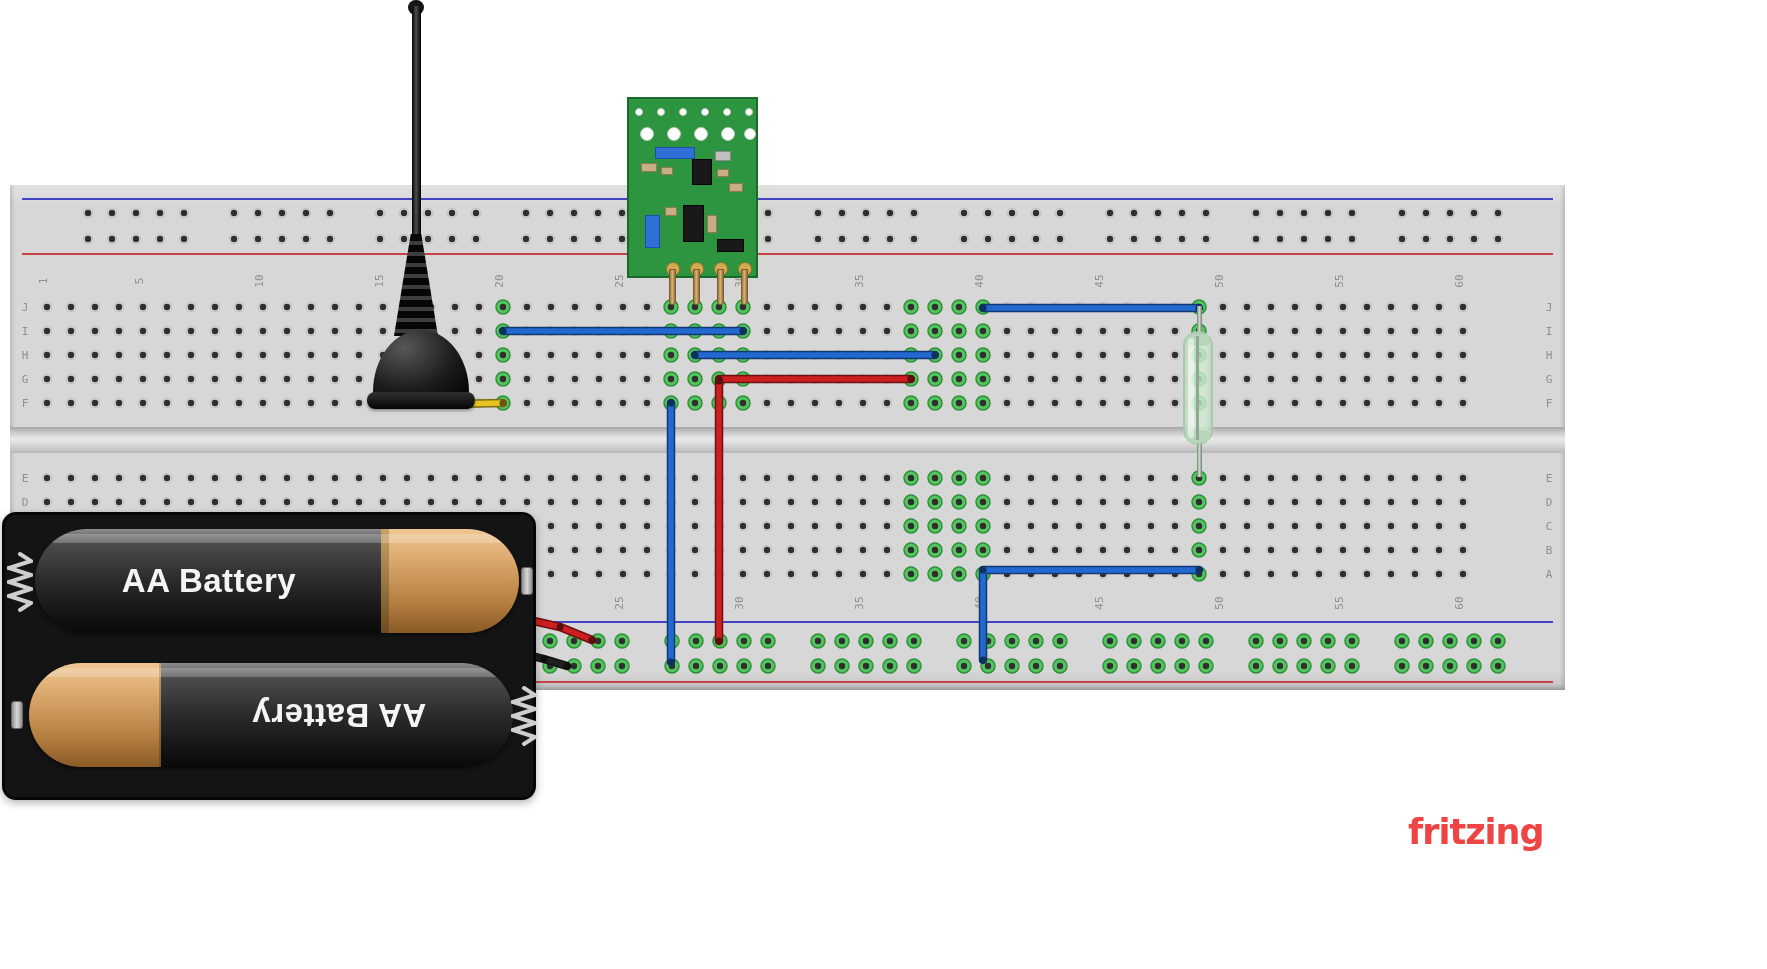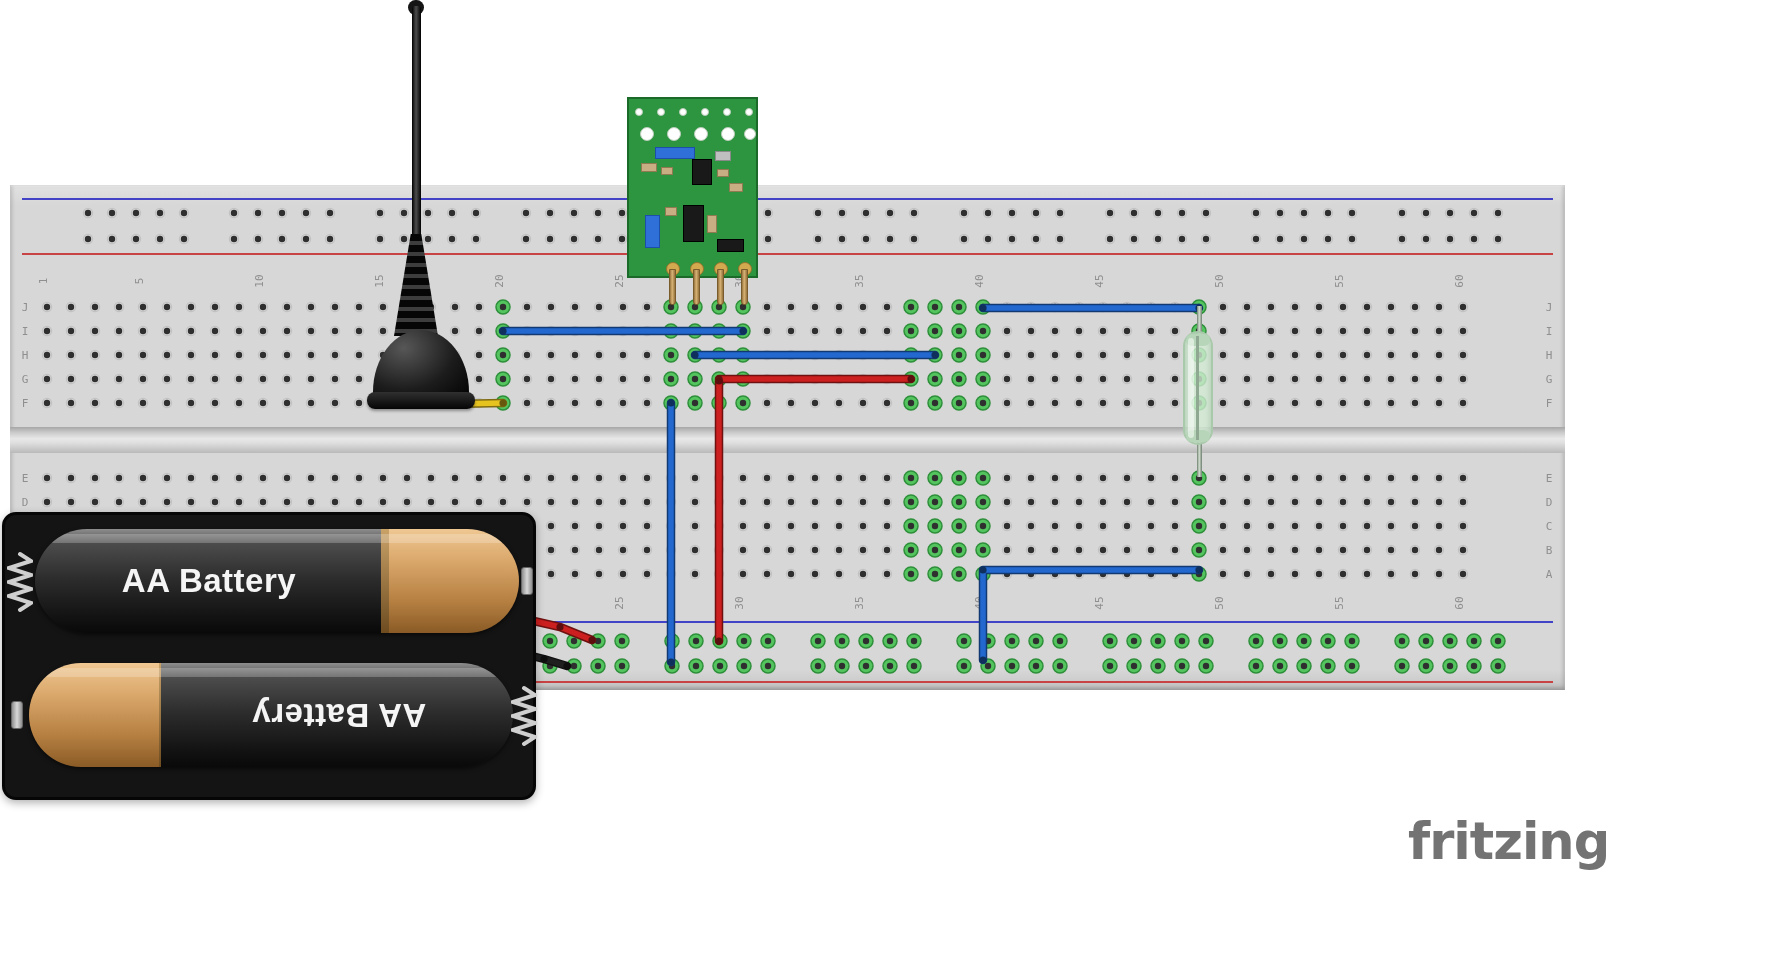--- a/index.html
+++ b/index.html
@@ -88,22 +88,22 @@
   .bat-shine  { position:absolute; left:14px; right:14px; top:5px; height:9px; border-radius:5px;
                 background:rgba(255,255,255,.22); }
   .bat-label  { position:absolute; top:0; height:100%; display:flex; align-items:center;
                 justify-content:center; color:#f5f5f5; font-weight:700; font-size:33px;
                 font-family:"Liberation Sans", sans-serif; letter-spacing:.5px; }
   .nub { position:absolute; width:12px; height:28px; border-radius:3px; border:1px solid #666;
          background:linear-gradient(90deg,#8f8f8f,#d8d8d8 50%,#8f8f8f); }
   .spring { position:absolute; }
 
   
-  #logo { position:absolute; left:1408px; top:812px; font-size:51px; font-weight:700;
-          color:#737373; letter-spacing:-1px; font-family:"DejaVu Sans", sans-serif; z-index:1; }
+  #logo { position:absolute; left:1408px; top:812px; font-size:35px; font-weight:700;
+          color:#ef4444; letter-spacing:-1px; font-family:"DejaVu Sans", sans-serif; z-index:1; }
 </style>
 </head>
 <body>
 
 <div id="canvas">
 
   <div id="board">
     <div class="rail-line rail-blue" style="top:13px"></div>
     <div class="rail-line rail-red" style="top:68px"></div>
     <div class="rail-line rail-blue" style="top:436px"></div>

